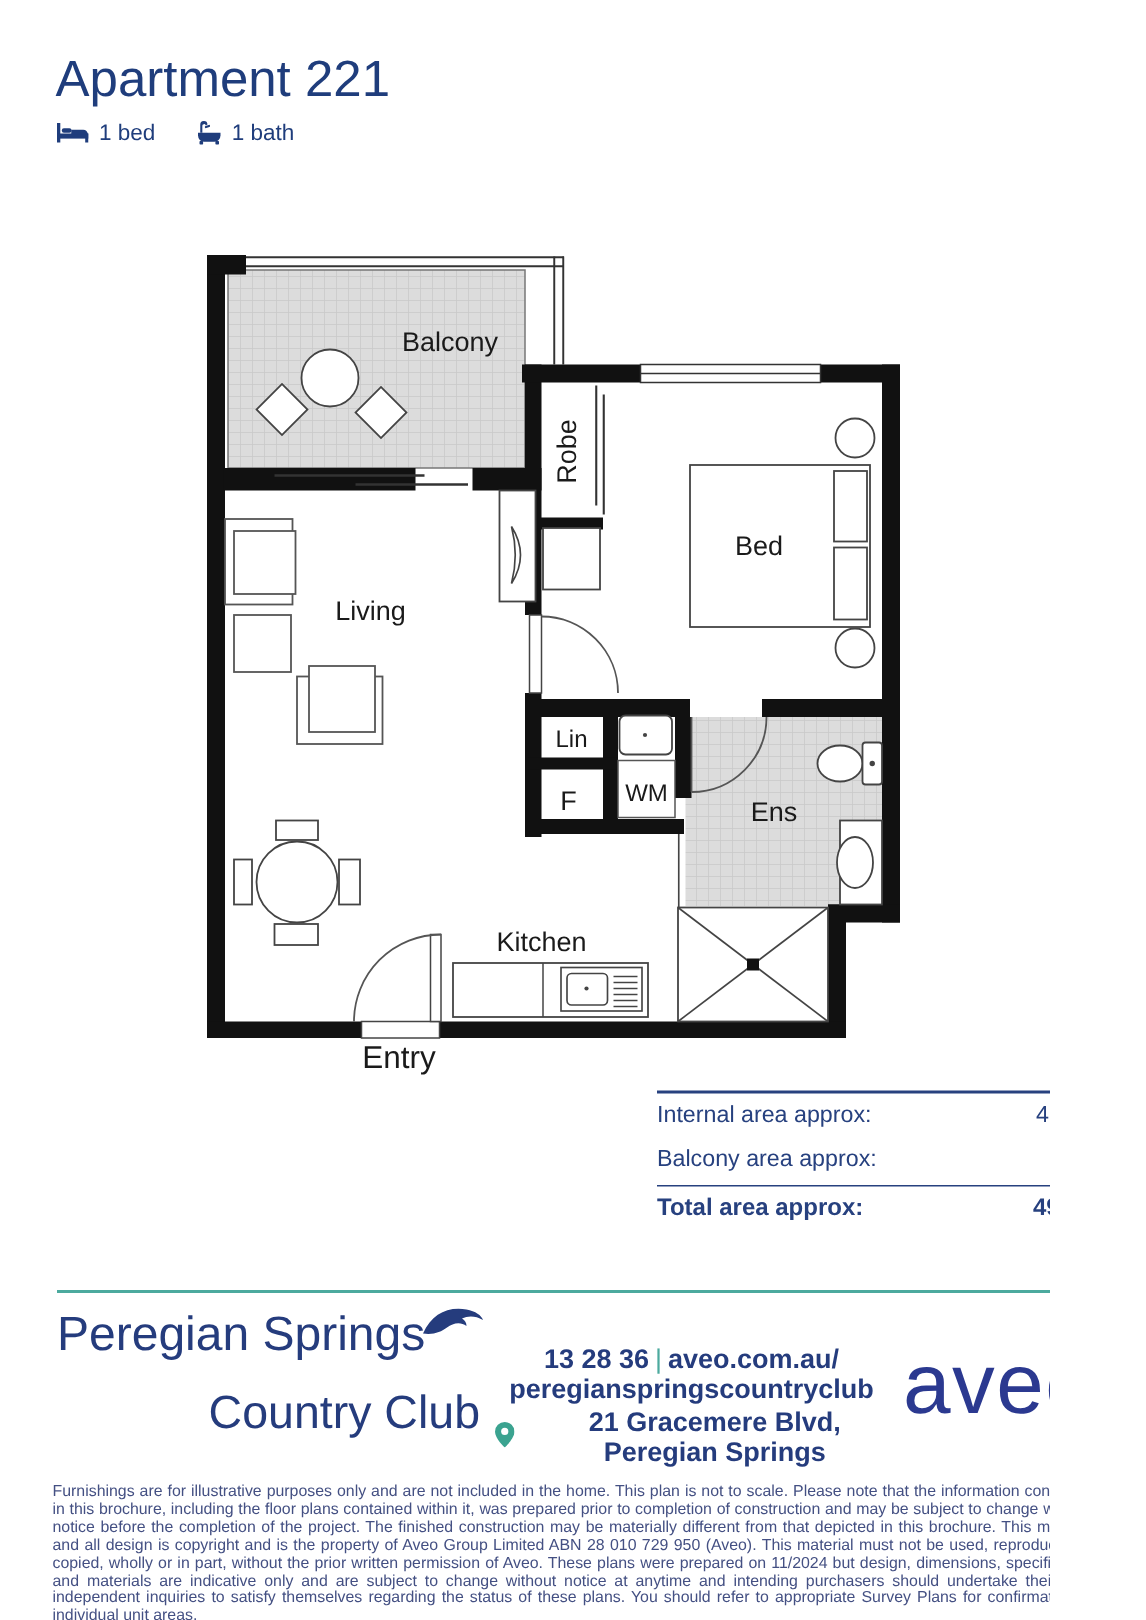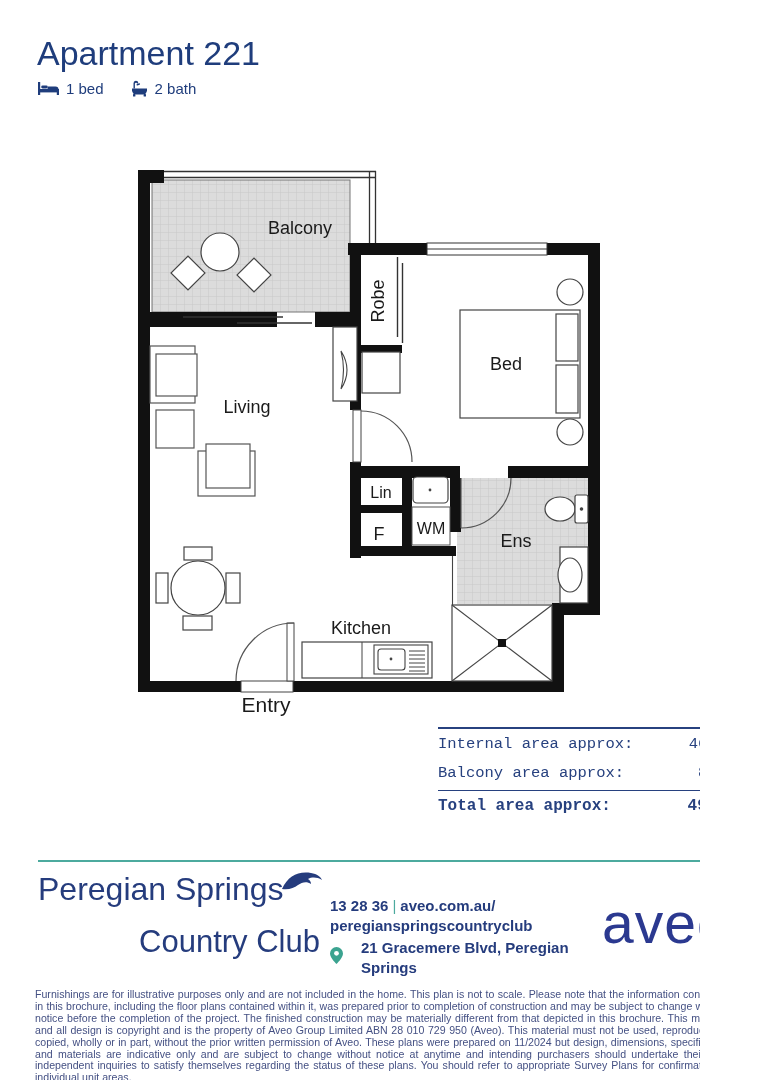--- a/index.html
+++ b/index.html
@@ -13,34 +13,34 @@
   .spec svg{display:block;}
 
   
   .plan{position:absolute;left:0;top:0;width:764px;height:730px;}
   .plan text{font-family:"Liberation Sans","DejaVu Sans",sans-serif;fill:#1a1a1a;}
   .roomlbl{font-size:18px;}
   .smalllbl{font-size:16px;}
   .entrylbl{font-size:21px;}
 
   
-  .areas{position:absolute;left:438px;top:727px;width:288px;color:#27417f;font-size:15.5px;font-family:Liberation Mono, monospace;}
+  .areas{position:absolute;left:438px;top:727px;width:288px;color:#27417f;font-size:15.5px;}
   .areas .topline{border-top:2px solid #27417f;}
   .areas .row{display:flex;justify-content:space-between;padding:6px 0 5px 0;}
   .areas .midline{border-top:1.5px solid #27417f;margin-top:3px;}
   .areas .total{font-weight:bold;font-size:16px;}
 
   
   .tealline{position:absolute;left:38px;top:860px;width:688px;height:2px;background:#4caa9e;}
   .brand{position:absolute;left:38px;top:873px;width:282px;text-align:right;color:#253c7d;line-height:1.04;}
   .brand .l1{font-size:32px;text-align:left;}
   .brand .l2{font-size:31px;margin-top:20px;}
   .brand .l3{font-size:16px;letter-spacing:.5px;padding-right:38px;margin-top:4px;}
   .wave{position:absolute;left:281px;top:870px;}
-  .contact{position:absolute;left:330px;top:896px;width:262px;color:#253c7d;font-weight:bold;font-size:15px;line-height:20px;}
+  .contact{position:absolute;left:330px;top:896px;width:262px;text-align:center;color:#253c7d;font-weight:bold;font-size:18px;line-height:20px;}
   .contact .sep{color:#4caa9e;font-weight:normal;padding:0 4px;}
   .contact .addr{display:flex;align-items:center;justify-content:center;gap:18px;margin-top:2px;}
   .aveo{position:absolute;left:602px;top:890px;font-size:57px;color:#2b3990;letter-spacing:1px;}
 
   .disclaimer{position:absolute;left:35px;top:989px;width:694px;font-size:10.6px;line-height:11.9px;color:#445083;text-align:justify;}
 </style>
 </head>
 <body>
 <div class="page">
 
@@ -65,21 +65,21 @@
         <svg width="17" height="17" viewBox="0 0 17 17">
             <g fill="#1f3d7c">
           <path d="M1 8.5h15v1.8a4.2 4.2 0 0 1-4.2 4.2H5.2A4.2 4.2 0 0 1 1 10.3z"></path>
           <path d="M2.5 8.5V3.2A2.4 2.4 0 0 1 7.3 3l-1.2.7a1.1 1.1 0 0 0-2.2.3v4.5z"></path>
           <rect x="5.5" y="3.6" width="3.6" height="1.5" rx=".7" transform="rotate(-18 7.3 4.3)"></rect>
           <rect x="2" y="14" width="2.4" height="2.4" rx=".5"></rect>
           <rect x="12.6" y="14" width="2.4" height="2.4" rx=".5"></rect>
         </g>
           </svg>
       </span>
-      <span>2 bath</span>
+      <span>1 bath</span>
     </div>
   </div>
 
   <div class="plan">
   <svg width="764" height="730" viewBox="0 0 764 730">
     <defs>
       <pattern id="grid" width="8" height="8" patternUnits="userSpaceOnUse">
         <rect width="8" height="8" fill="#dcdcdc"></rect>
         <path d="M8 0H0V8" fill="none" stroke="#c9c9c9" stroke-width="1"></path>
       </pattern>

